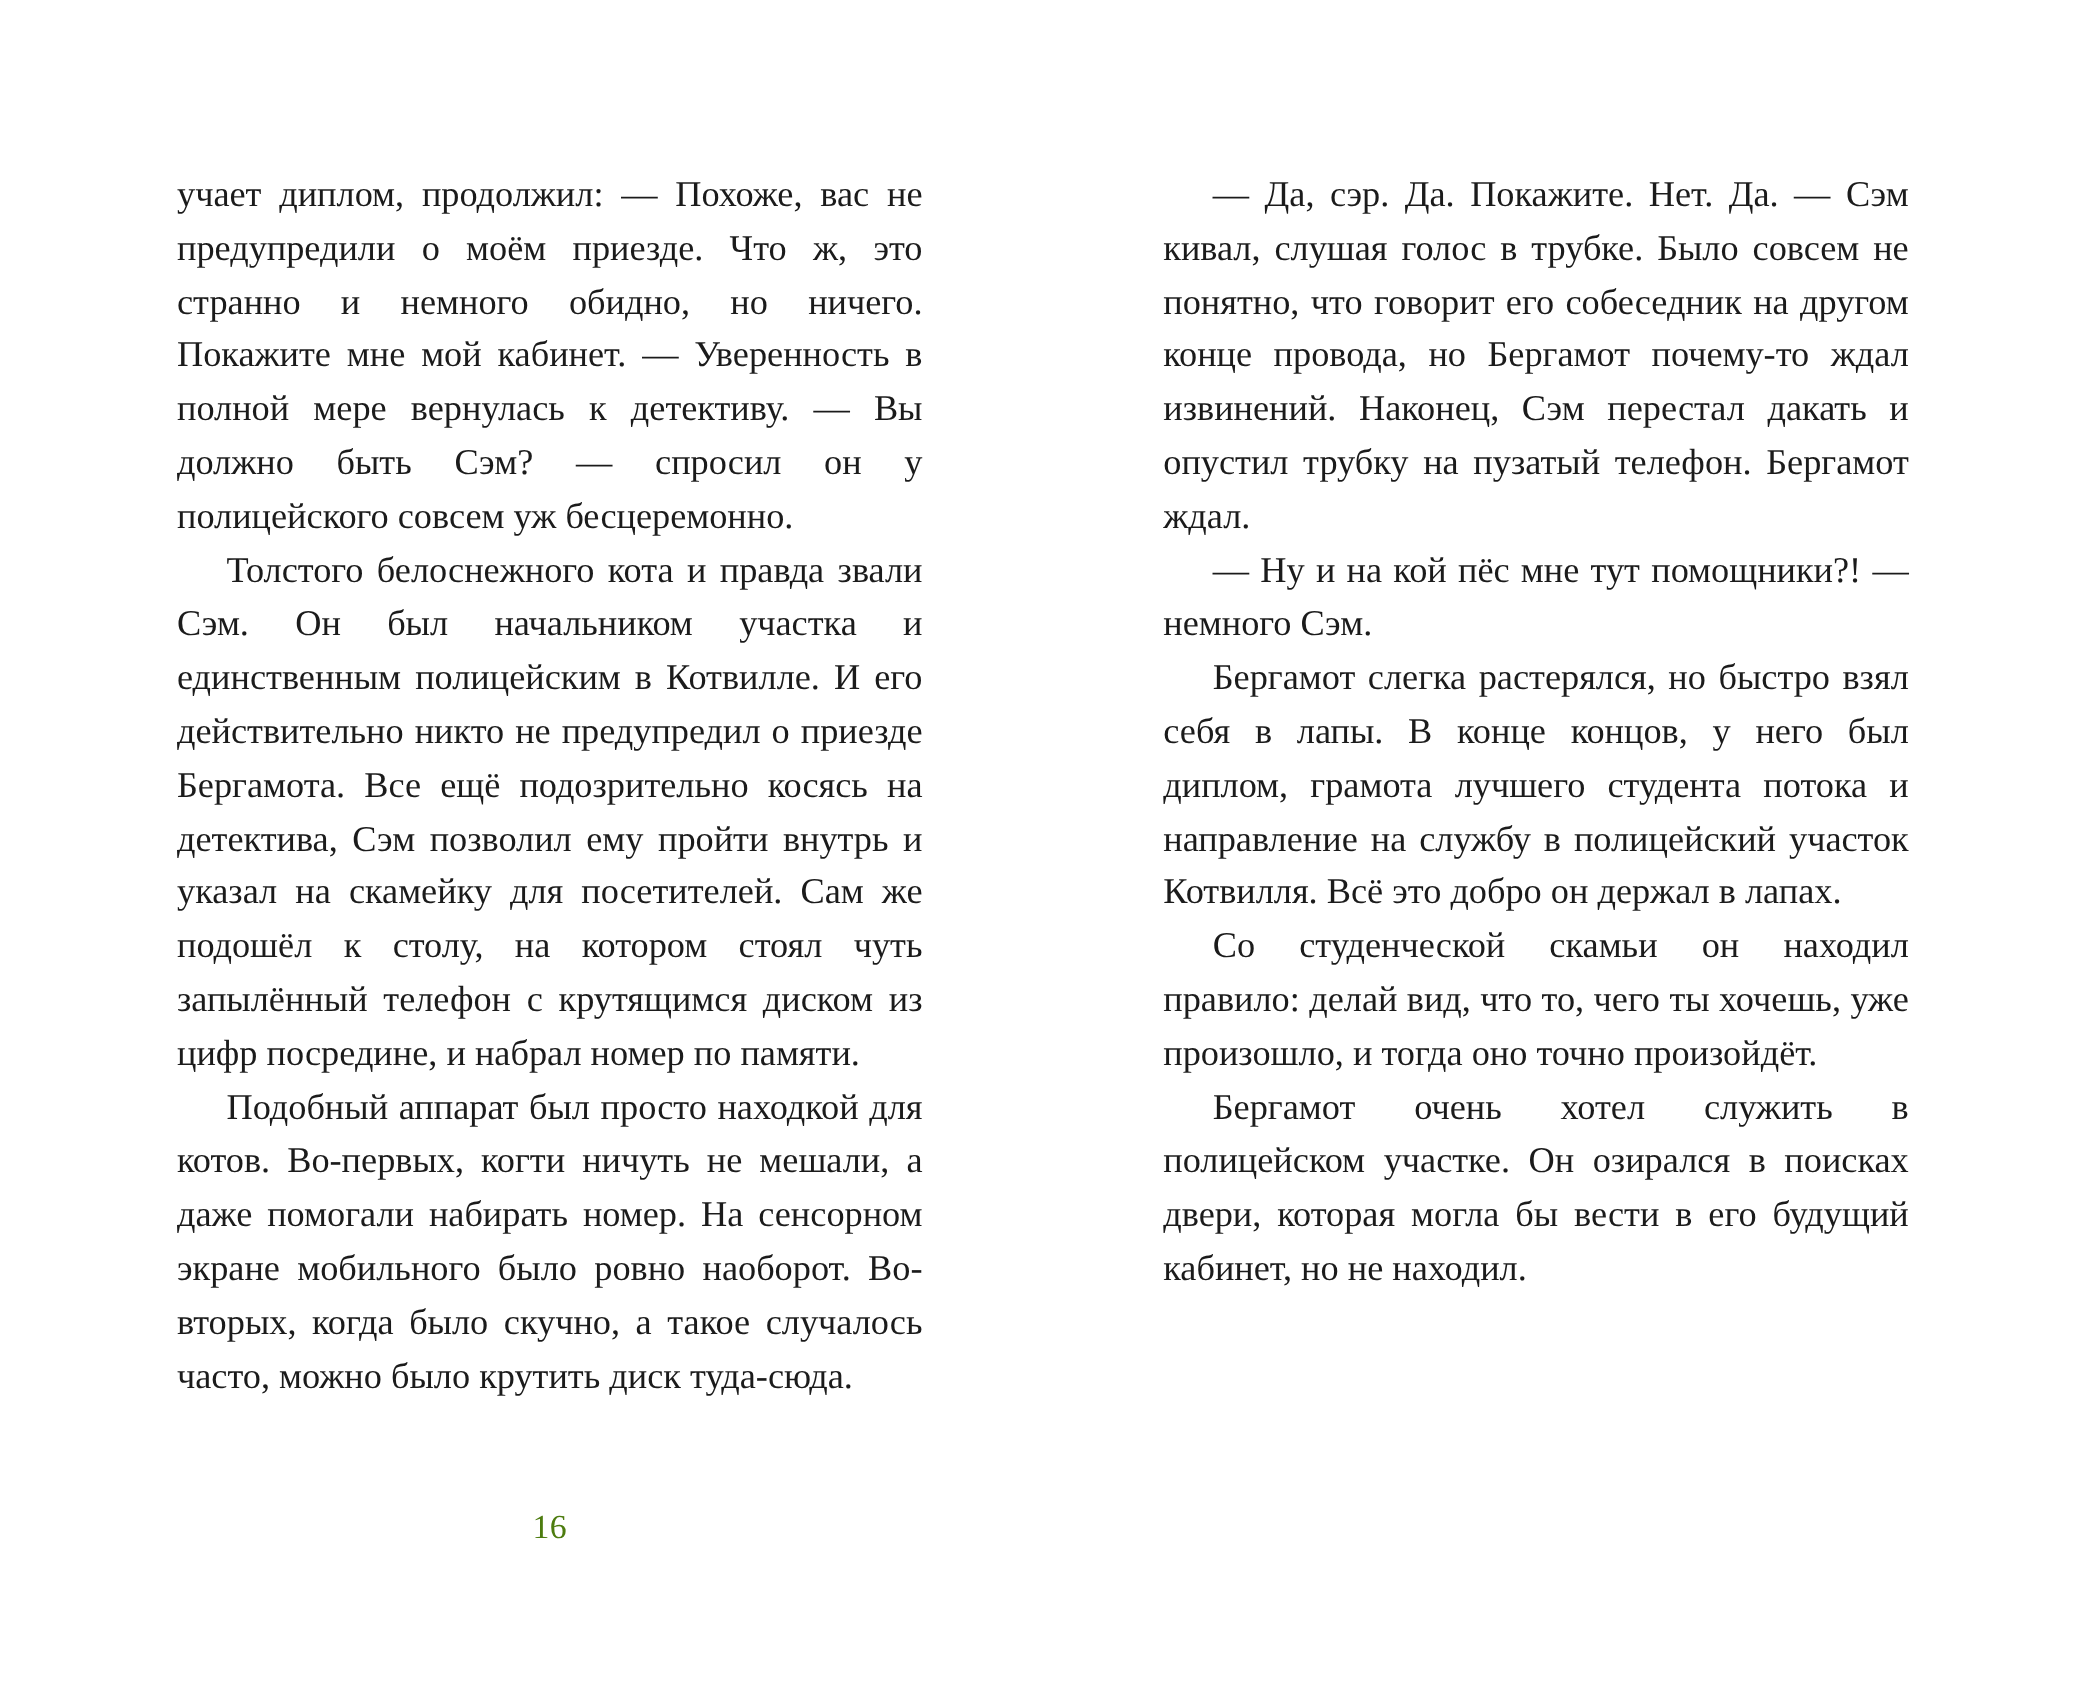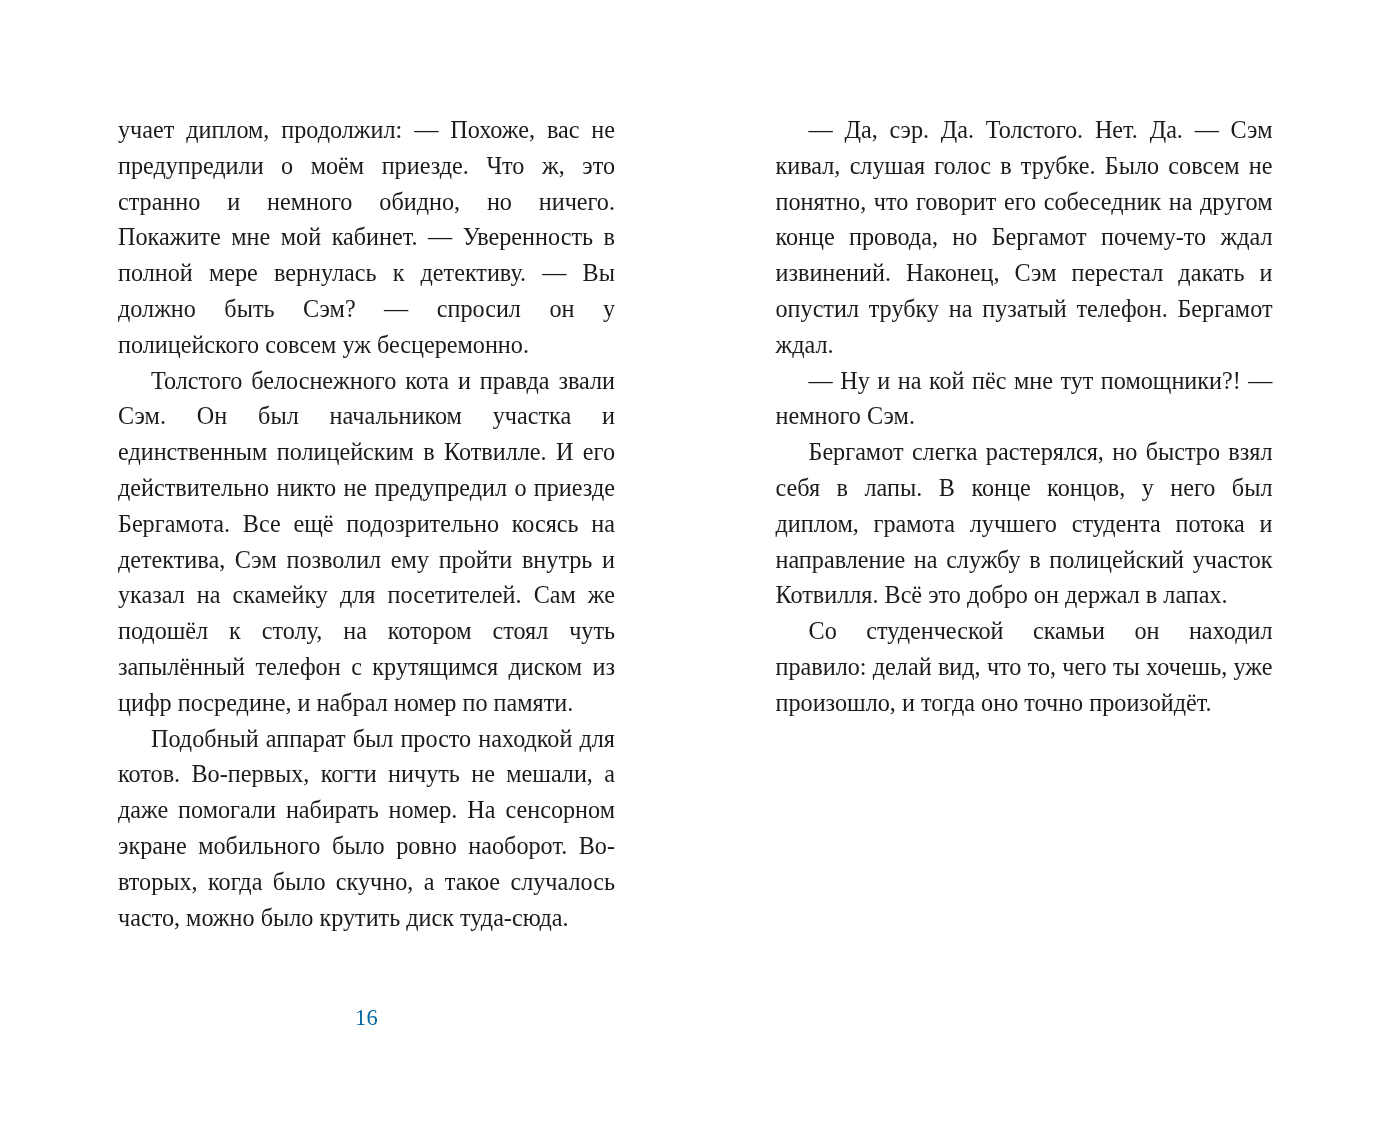--- a/index.html
+++ b/index.html
@@ -62,41 +62,42 @@
   }
 
   .page-number {
     position: absolute;
     top: 1005px;
     width: 497px;
     text-align: center;
     font-size: 22.5px;
     line-height: 26px;
     letter-spacing: 0.3px;
-    color: #0369a1;
+    color: #4d7c0f;
   }
   .page-left  .page-number { left: 118px; }
   .page-right .page-number { left: 79px; }
 </style>
 </head>
 <body>
 
 <div class="spread">
 
   <div class="page page-left">
     <div class="text-column">
       <p class="para no-indent">учает диплом, продолжил: — Похоже, вас не предупредили о моём приезде. Что ж, это странно и немного обидно, но ничего. Покажите мне мой кабинет. — Уверенность в полной мере вернулась к детективу. — Вы должно быть Сэм? — спросил он у полицейского совсем уж бесцеремонно.</p>
       <p class="para">Толстого белоснежного кота и правда звали Сэм. Он был начальником участка и единственным полицейским в Котвилле. И его действительно никто не предупредил о приезде Бергамота. Все ещё подозрительно косясь на детектива, Сэм позволил ему пройти внутрь и указал на скамейку для посетителей. Сам же подошёл к столу, на котором стоял чуть запылённый телефон с крутящимся диском из цифр посредине, и набрал номер по памяти.</p>
       <p class="para">Подобный аппарат был просто находкой для котов. Во-первых, когти ничуть не мешали, а даже помогали набирать номер. На сенсорном экране мобильного было ровно наоборот. Во-вторых, когда было скучно, а такое случалось часто, можно было крутить диск туда-сюда.</p>
     </div>
     <div class="page-number">16</div>
   </div>
 
   <div class="page page-right">
     <div class="text-column">
-      <p class="para">— Да, сэр. Да. Толстого. Нет. Да. — Сэм кивал, слушая голос в трубке. Было совсем не понятно, что говорит его собеседник на другом конце провода, но Бергамот почему-то ждал извинений. Наконец, Сэм перестал дакать и опустил трубку на пузатый телефон. Бергамот ждал.</p>
+      <p class="para">— Да, сэр. Да. Покажите. Нет. Да. — Сэм кивал, слушая голос в трубке. Было совсем не понятно, что говорит его собеседник на другом конце провода, но Бергамот почему-то ждал извинений. Наконец, Сэм перестал дакать и опустил трубку на пузатый телефон. Бергамот ждал.</p>
       <p class="para">— Ну и на кой пёс мне тут помощники?! — немного Сэм.</p>
       <p class="para">Бергамот слегка растерялся, но быстро взял себя в лапы. В конце концов, у него был диплом, грамота лучшего студента потока и направление на службу в полицейский участок Котвилля. Всё это добро он держал в лапах.</p>
       <p class="para">Со студенческой скамьи он находил правило: делай вид, что то, чего ты хочешь, уже произошло, и тогда оно точно произойдёт.</p>
+      <p class="para">Бергамот очень хотел служить в полицейском участке. Он озирался в поисках двери, которая могла бы вести в его будущий кабинет, но не находил.</p>
     </div>
   </div>
 
 </div>
 
 </body></html>

